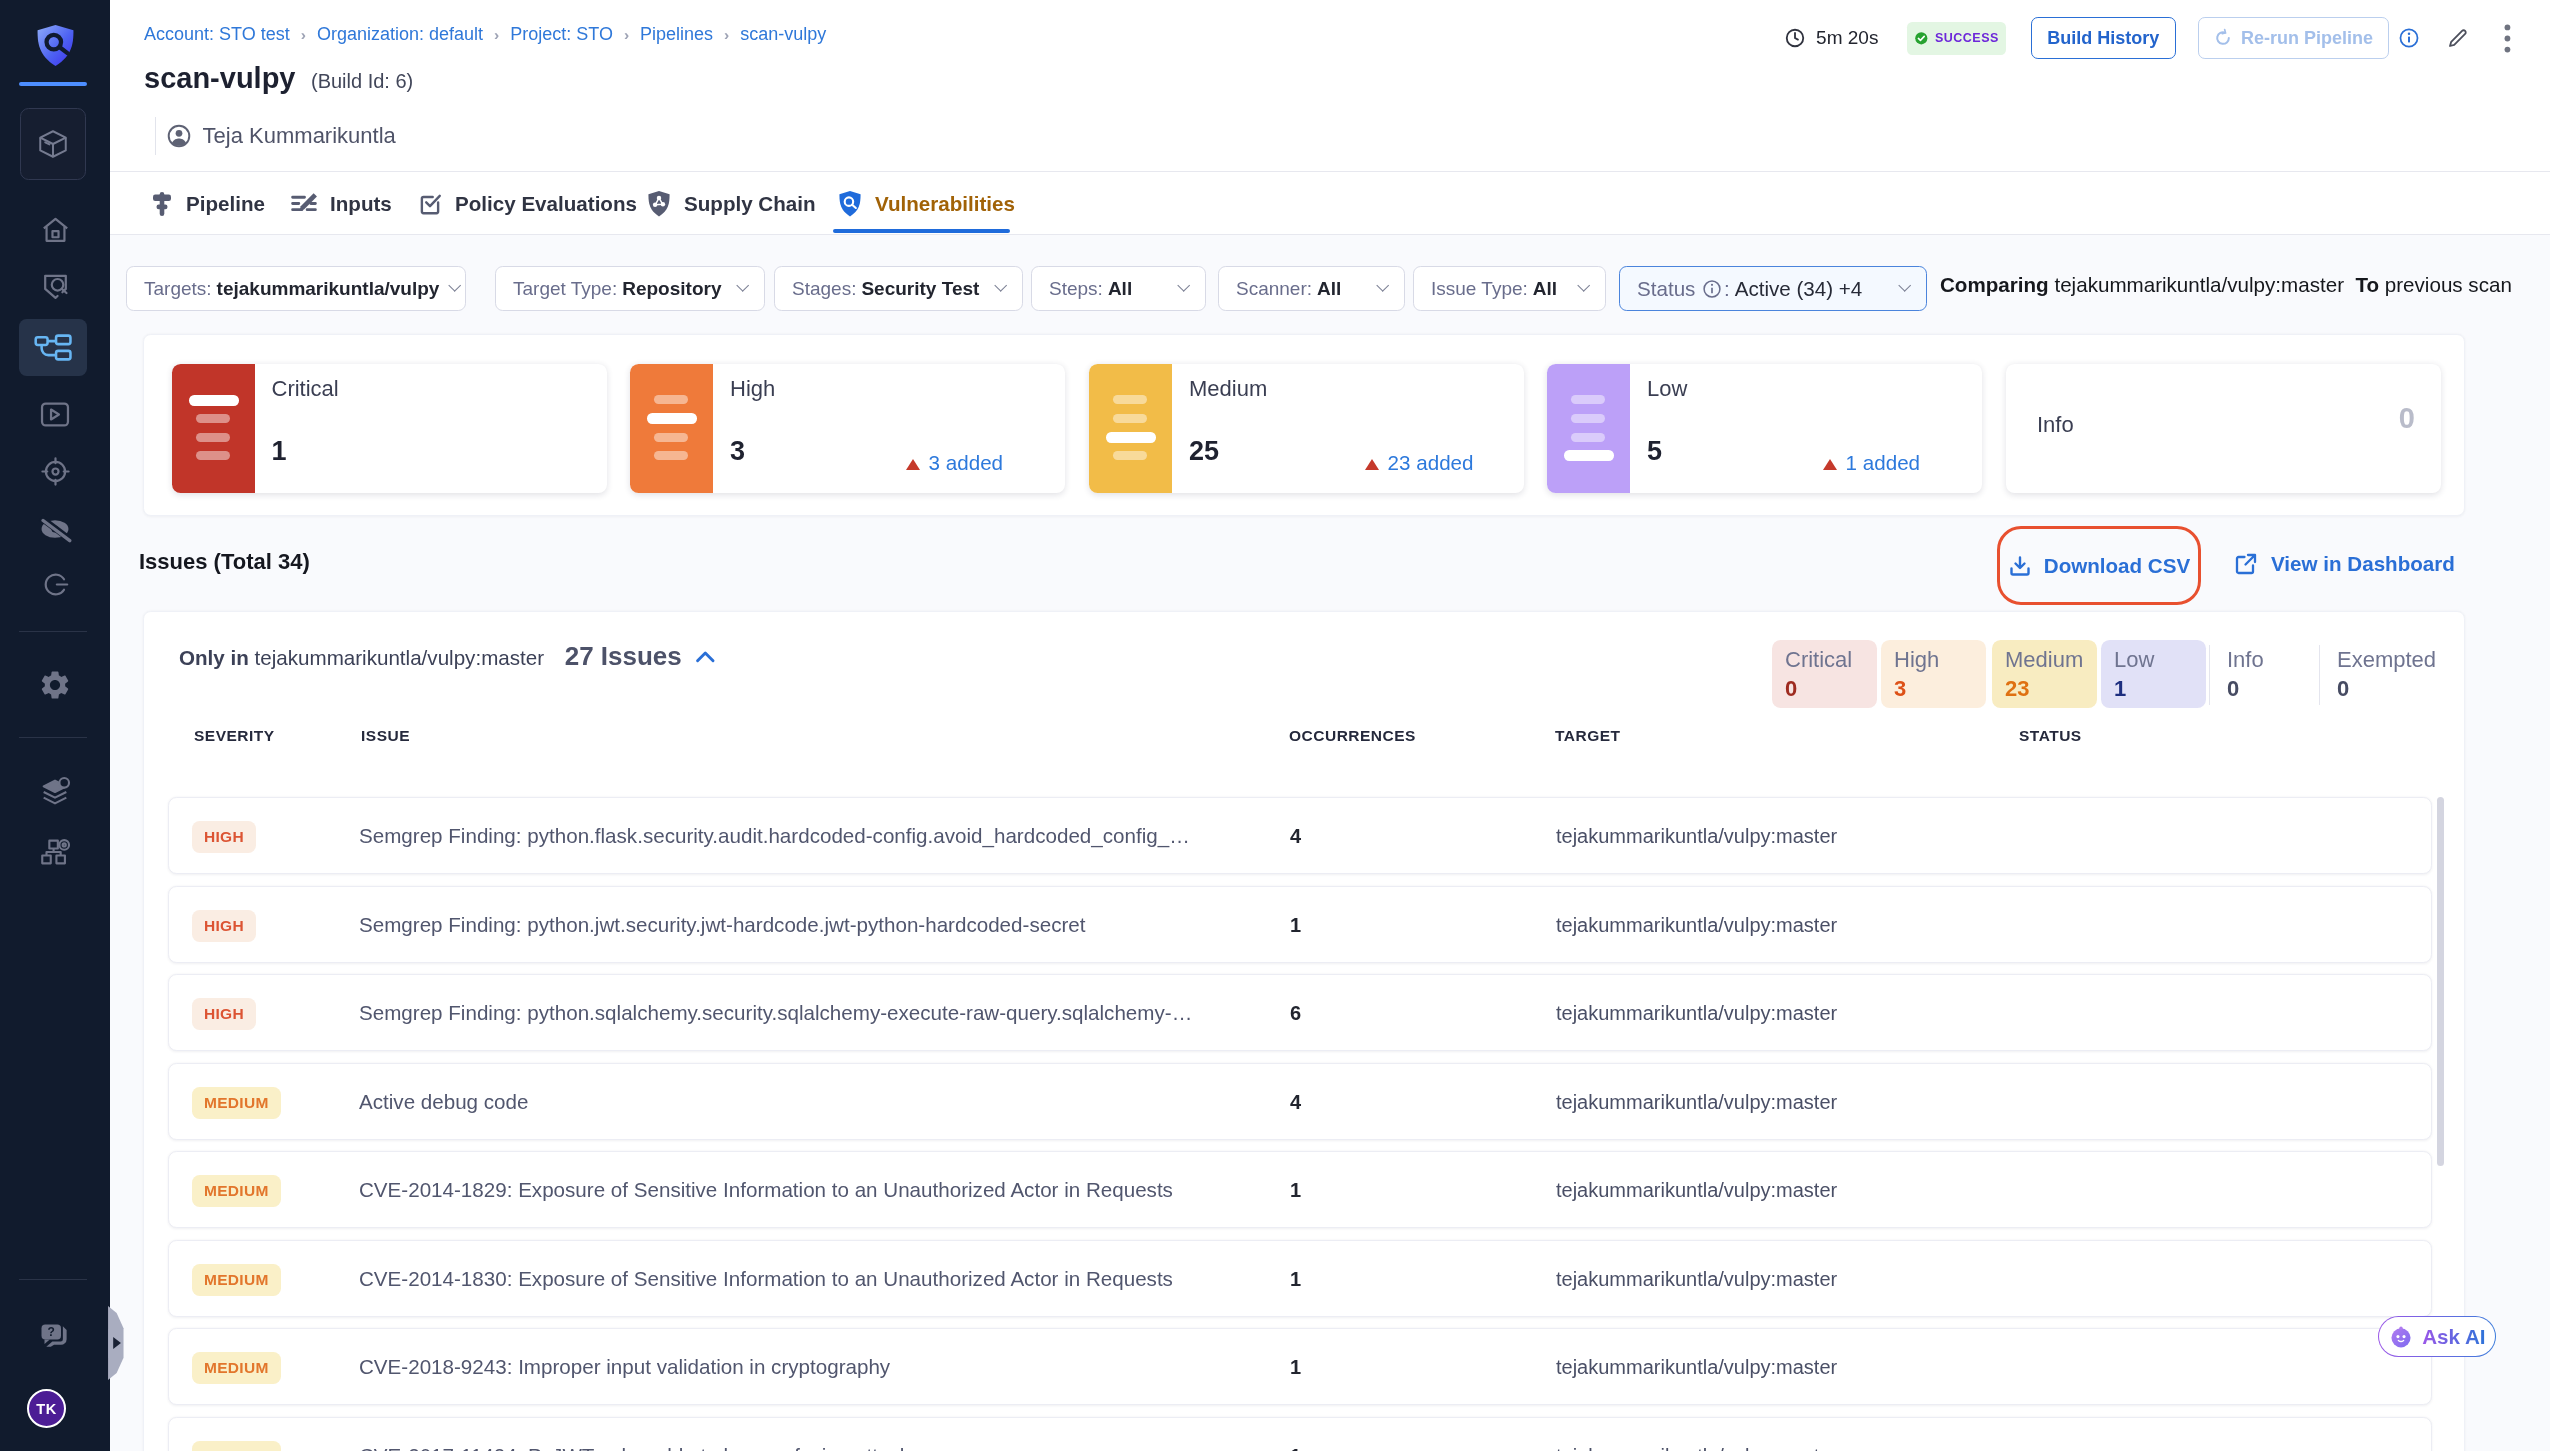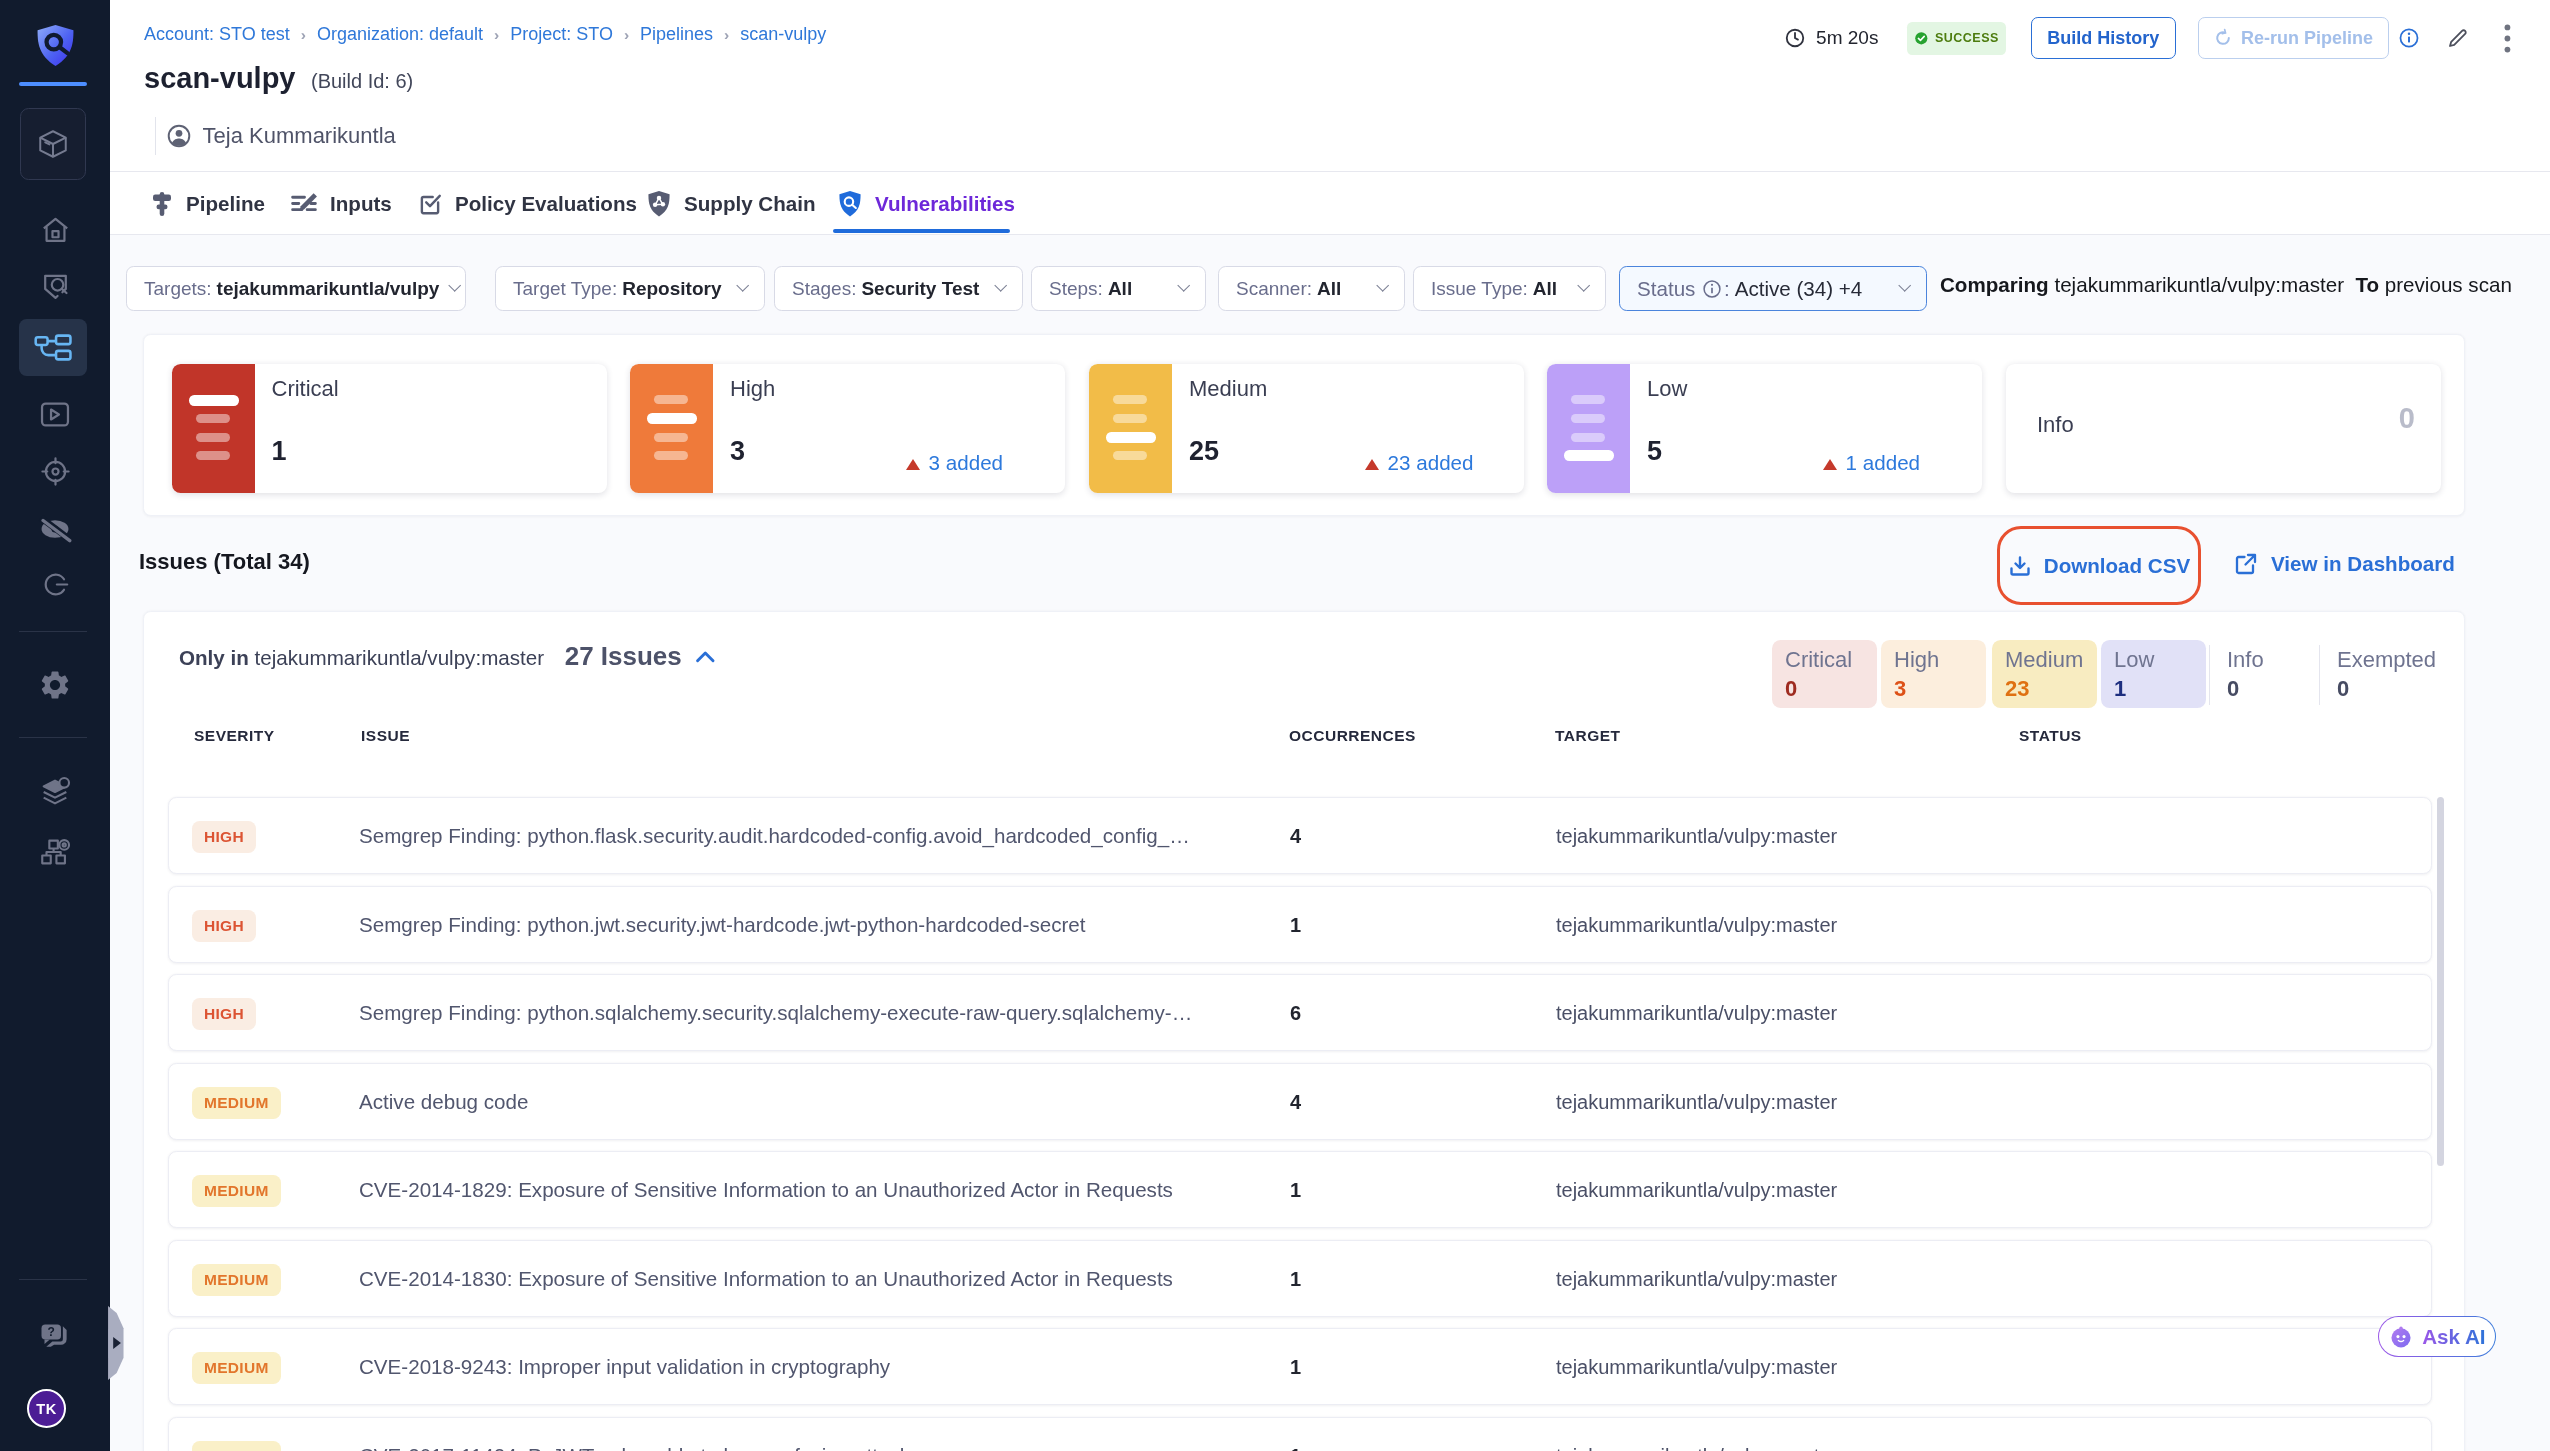--- a/index.html
+++ b/index.html
@@ -22,26 +22,26 @@
 #crumbs .sep { color:#9EA3B5; font-weight:bold; padding:0 11px; font-size:15.5px; }
 #title { position:absolute; left:34px; top:62px; font-size:29px; font-weight:bold; color:#1D2130; }
 #title .bid { font-size:20px; font-weight:normal; color:#42475A; margin-left:15.5px; }
 #authorblock { position:absolute; left:45px; top:117px; border-left:1.7px solid #E2E4EC; height:38px; display:flex; align-items:center; padding-left:10.3px; }
 #authorblock .nm { color:#4F5368; font-size:22px; margin-left:10.3px; }
 #hdrright { position:absolute; right:39px; top:15.5px; height:45px; display:flex; align-items:center; }
 
 .btn { border-radius:6.9px; font-weight:bold; font-size:18px; display:flex; align-items:center; justify-content:center; }
 #btn-bh { width:145px; height:42px; border:1.7px solid #2A6FD6; color:#2364CC; background:#fff; }
 #btn-rr { width:191px; height:42px; border:1.7px solid #BBCFEE; color:#A3BFEA; background:#fff; }
-#succ { height:33px; background:#E3F6E3; border-radius:5.2px; color:#4d7c0f; font-weight:bold; font-size:12.5px; letter-spacing:0.5px; display:flex; align-items:center; padding:0 6.9px; }
+#succ { height:33px; background:#E3F6E3; border-radius:5.2px; color:#6d28d9; font-weight:bold; font-size:12.5px; letter-spacing:0.5px; display:flex; align-items:center; padding:0 6.9px; }
 
 
 #tabbar { position:absolute; left:110px; top:171px; width:2440px; height:64px; background:#FFFFFF; border-top:0.9px solid #E7E8EF; border-bottom:0.9px solid #E7E8EF; }
 .tab { position:absolute; top:0; height:64px; display:flex; align-items:center; gap:12px; color:#303443; font-size:20.6px; font-weight:bold; }
-.tab.active { color:#6d28d9; font-weight:bold; }
+.tab.active { color:#a16207; font-weight:bold; }
 #tabunderline { position:absolute; left:723px; top:57px; width:177px; height:4.3px; border-radius:2.6px; background:#1F6BDB; }
 
 
 #main { position:absolute; left:110px; top:236px; width:2440px; height:1215px; background:#F9FAFD; }
 
 .fbox { position:absolute; top:30px; height:45px; background:#fff; border:0.9px solid #D8DAE6; border-radius:7.7px; display:flex; align-items:center; padding:0 17px; font-size:19px; color:#696D8C; white-space:nowrap; }
 .fbox b { color:#22252F; margin-left:5px; margin-right:10.3px; font-weight:bold;text-align:center; }
 .fbox .car { margin-left:auto; width:9.4px; height:9.4px; border-right:1.9px solid #7A7F93; border-bottom:1.9px solid #7A7F93; transform:rotate(45deg); margin-top:-6px; flex:none; }
 #fstatus { border:1.3px solid #4B84DC; background:#F4F9FF; font-size:20.6px; }
 #fstatus b { font-weight:normal; color:#272B37; }

